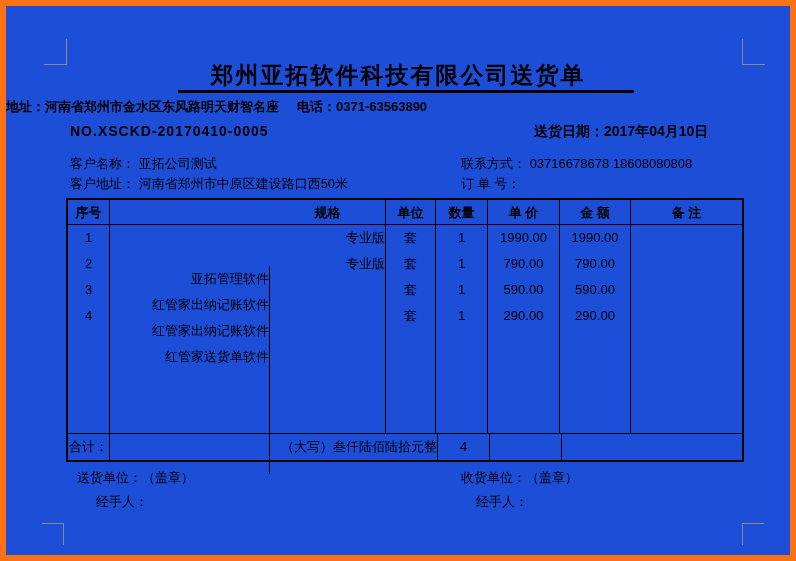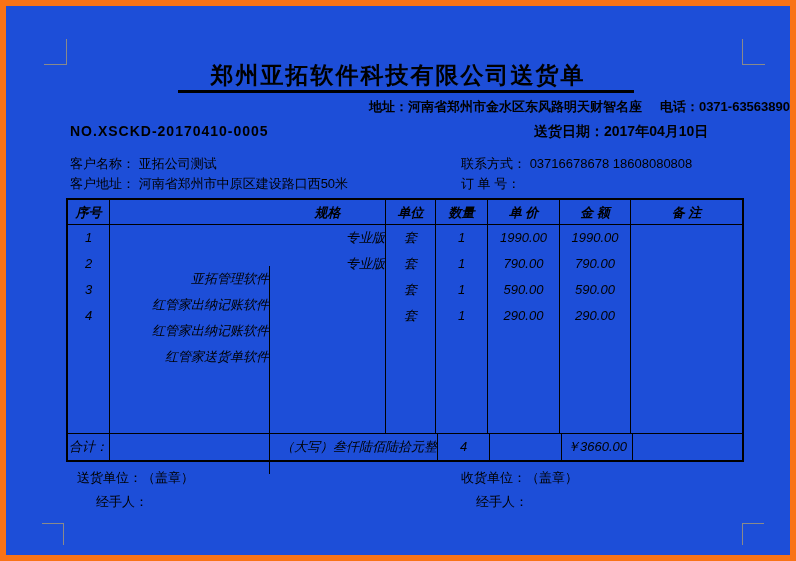--- a/index.html
+++ b/index.html
@@ -28,21 +28,21 @@
     position: absolute; left: 0; top: 54px; width: 100%;
     text-align: center; font-size: 23px; font-weight: bold;
     letter-spacing: 2px;
   }
   .title-rule {
     position: absolute; left: 172px; top: 84px;
     width: 456px; height: 3px; background: #000;
   }
   .addr-line {
     position: absolute; left: 0; top: 92px; width: 100%;
-    text-align: right; font-size: 13px; font-weight: bold;
+    text-align: left; font-size: 13px; font-weight: bold;
   }
   .addr-line .gap { display: inline-block; width: 18px; }
 
   .no-line { position: absolute; left: 64px; top: 117px; font-size: 14px; font-weight: bold; letter-spacing: 1px; }
   .date-line { position: absolute; left: 528px; top: 117px; font-size: 14px; font-weight: bold; }
 
   .cust-row { position: absolute; left: 0; width: 100%; font-size: 13px; }
   .cust-row.r1 { top: 149px; }
   .cust-row.r2 { top: 169px; }
   .cust-left { position: absolute; left: 64px; }
@@ -53,21 +53,21 @@
     position: absolute; left: 60px; top: 192px;
     width: 678px; box-sizing: border-box;
     border: 2px solid #000;
     font-size: 13px;
   }
   .trow { display: flex; width: 100%; box-sizing: border-box; }
   .thead { height: 25px; border-bottom: 1px solid #000; font-weight: bold; }
   .thead .tc { line-height: 25px; }
   .tc {
     box-sizing: border-box; border-right: 1px solid #000;
-    text-align: center; overflow: hidden; white-space: nowrap; font-style: italic;
+    text-align: center; overflow: hidden; white-space: nowrap;
   }
   .tc.last { border-right: none; flex: 1; }
   .w-no   { width: 42px; }
   .w-name { width: 160px; margin-top: 41px; }
   .w-spec { width: 116px; }
   .w-unit { width: 50px; }
   .w-qty  { width: 52px; }
   .w-price{ width: 72px; }
   .w-amt  { width: 71px; }
   .tbody { height: 208px; }
@@ -177,21 +177,20 @@
         <div class="bline"></div>
         <div class="bline"></div>
       </div>
     </div>
 
     <div class="trow tfoot">
       <div class="tc w-no">合计：</div>
       <div class="tc w-words al">（大写）叁仟陆佰陆拾元整</div>
       <div class="tc w-qty">4</div>
       <div class="tc w-price"></div>
-      <div class="tc w-amt">￥3660.00</div>
       <div class="tc last"></div>
     </div>
 
   </div>
 
   <div class="stamp-row r1">
     <span class="stamp-left1">送货单位：（盖章）</span>
     <span class="stamp-right1">收货单位：（盖章）</span>
   </div>
   <div class="stamp-row r2">

